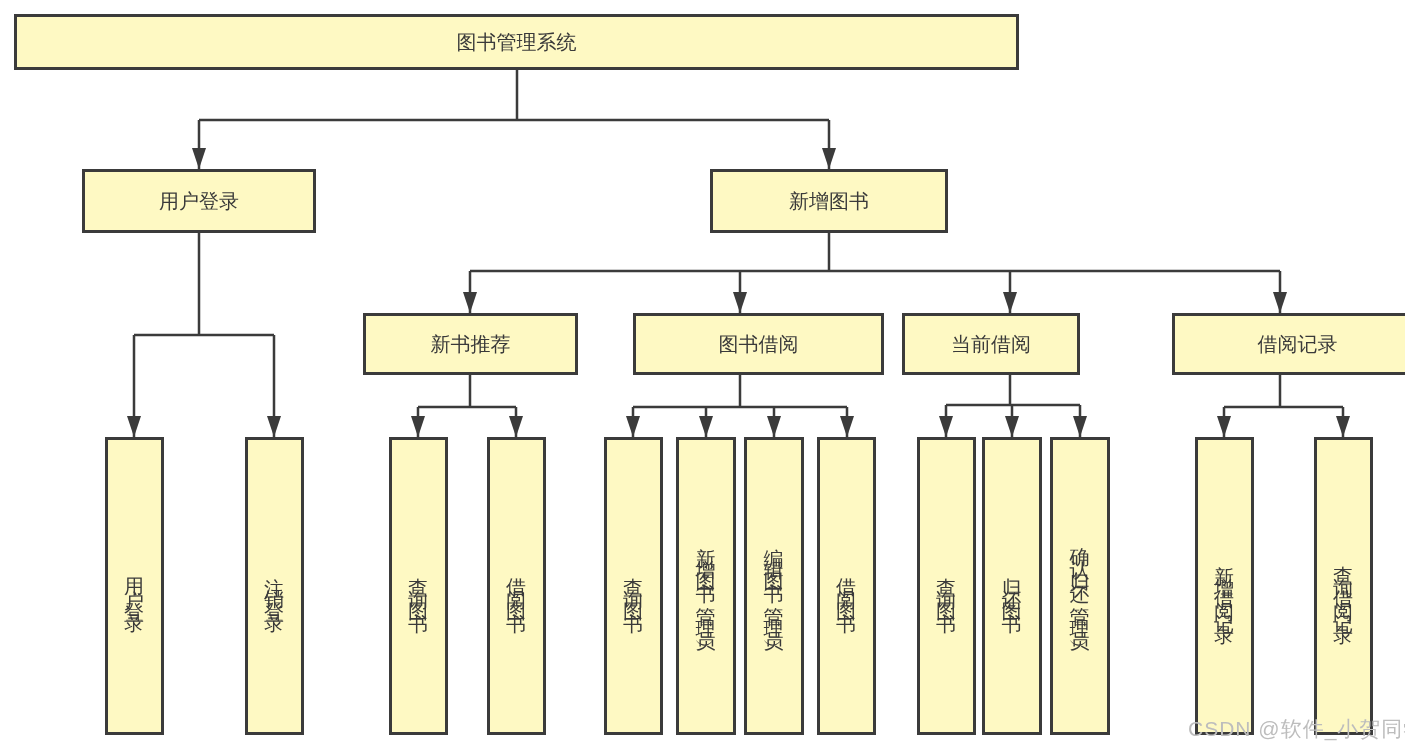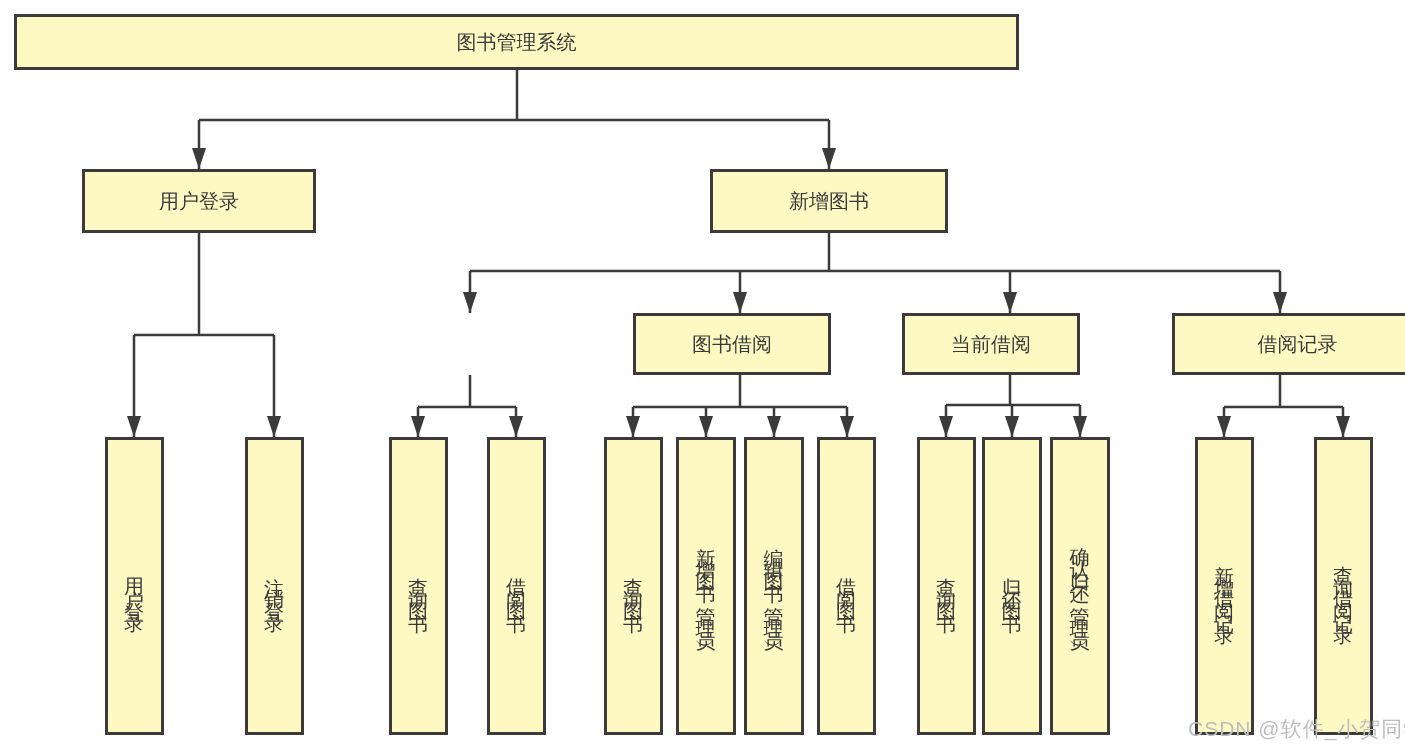--- a/index.html
+++ b/index.html
@@ -78,21 +78,24 @@
     <span>图书管理系统</span>
   </div>
 
   <div class="box" style="left:82px;top:169px;width:234px;height:64px">
     <span>用户登录</span>
   </div>
   <div class="box" style="left:710px;top:169px;width:238px;height:64px">
     <span>新增图书</span>
   </div>
 
-  <div class="box" style="left:633px;top:313px;width:198px;height:62px">
+  <div class="box" style="left:363px;top:313px;width:215px;height:62px">
+    <span>新书推荐</span>
+  </div>
+  <div class="box" style="left:633px;top:313px;width:251px;height:62px">
     <span>图书借阅</span>
   </div>
   <div class="box" style="left:902px;top:313px;width:178px;height:62px">
     <span>当前借阅</span>
   </div>
   <div class="box" style="left:1172px;top:313px;width:251px;height:62px">
     <span>借阅记录</span>
   </div>
 
   <div class="box vbox" style="left:105px;top:437px;width:59px;height:298px">

